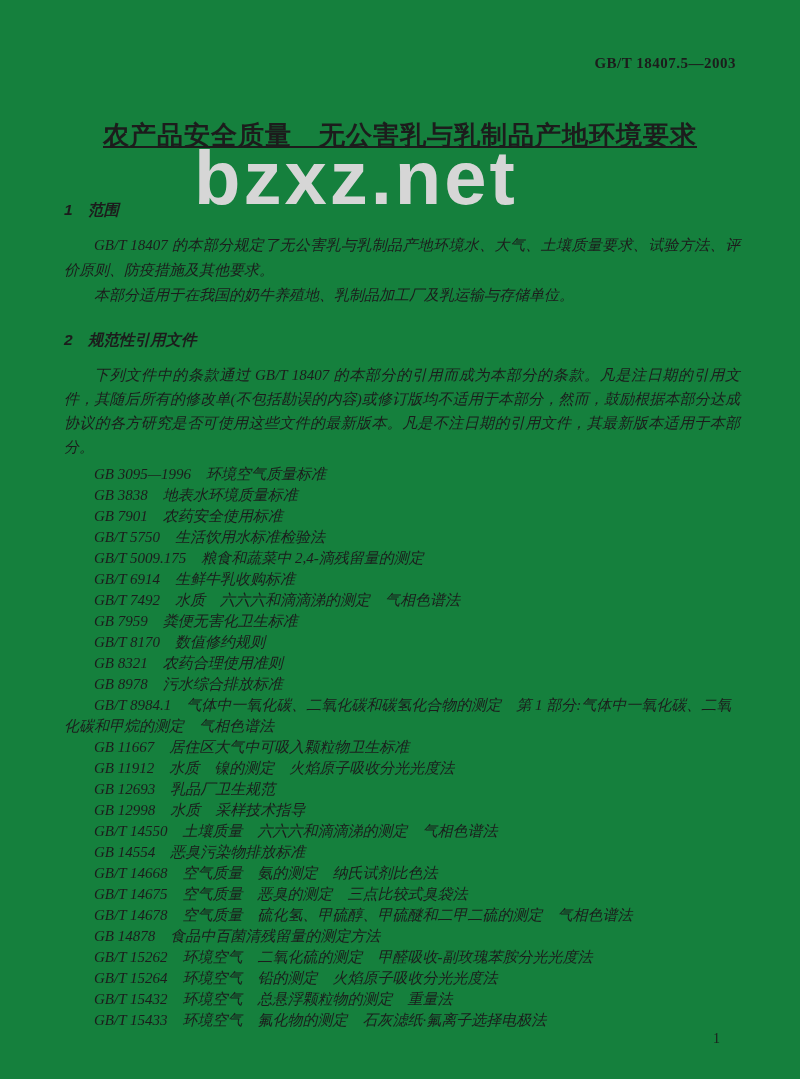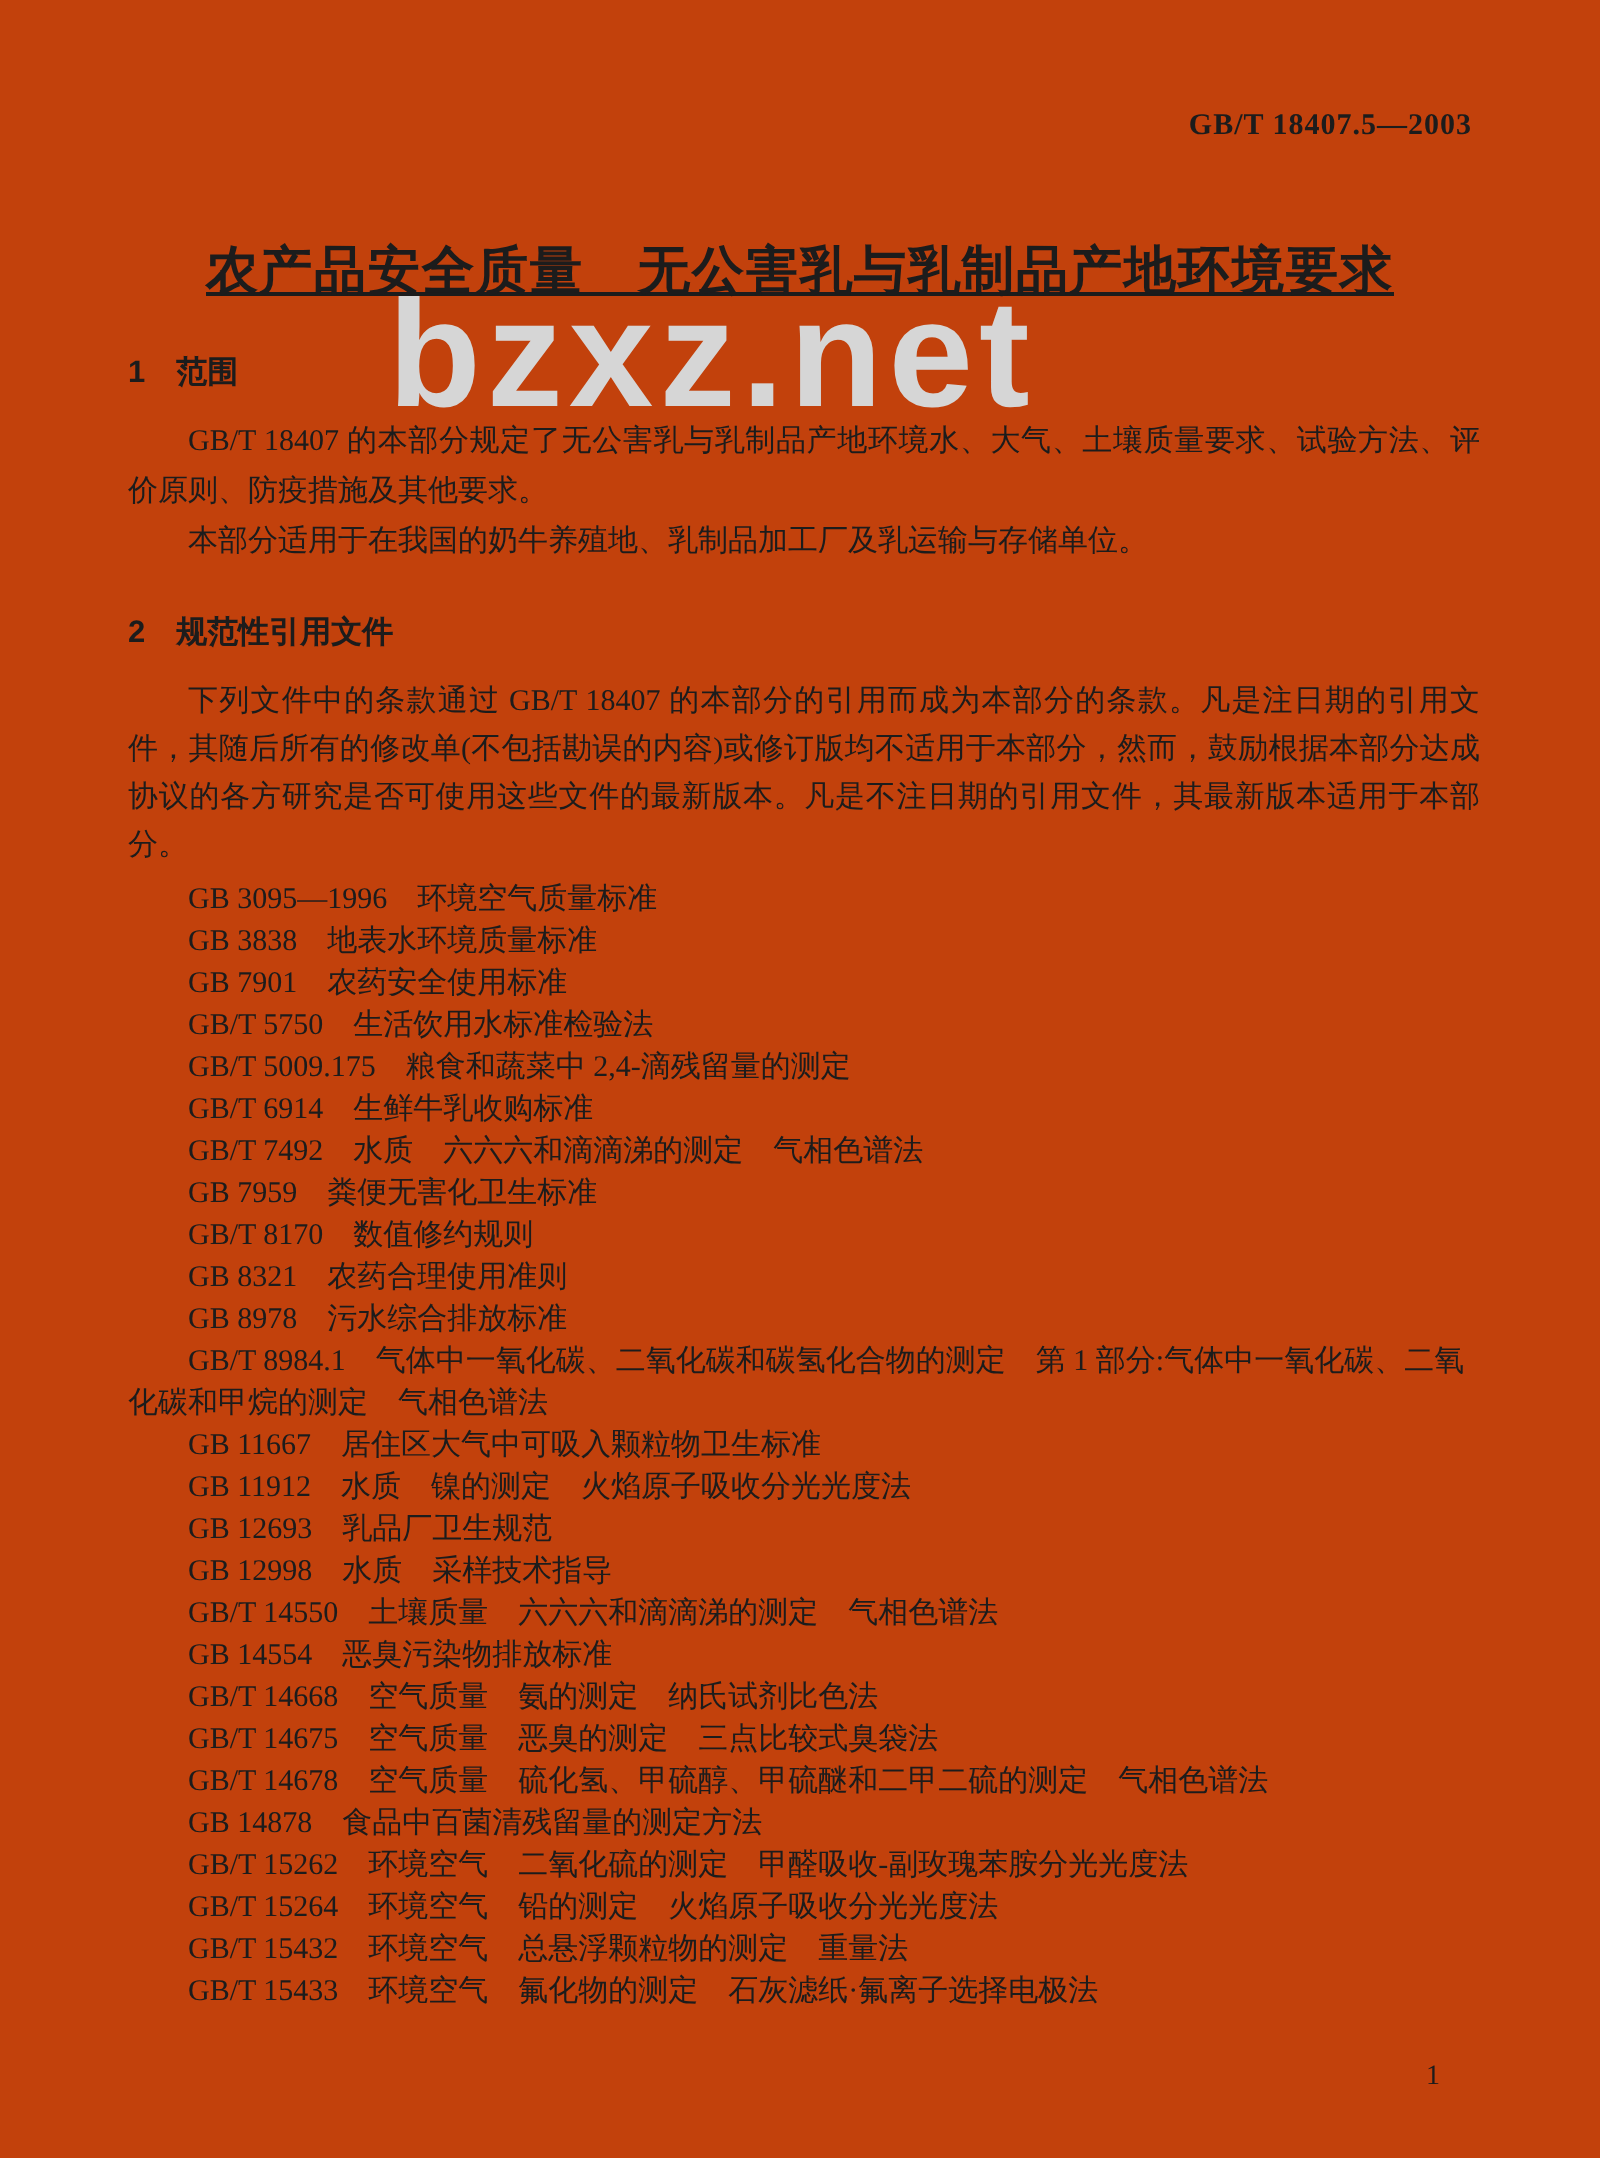--- a/index.html
+++ b/index.html
@@ -1,21 +1,21 @@
 <!DOCTYPE html>
 <html><head>
 <meta charset="utf-8">
 <style>
   html, body { margin: 0; padding: 0; background: #e8e8e8; }
   .page {
     position: relative;
     width: 800px;
     height: 1079px;
     margin: 0 auto;
-    background: #c2410c;
+    background: #15803d;
     color: #1c1c1c;
     overflow: hidden;
     font-family: "Liberation Serif", "DejaVu Serif", serif;
   }
   .doc-code {
     position: absolute;
     top: 55px;
     right: 64px;
     font-family: "Liberation Serif", serif;
     font-weight: bold;
@@ -43,25 +43,26 @@
     font-family: "Liberation Sans", "DejaVu Sans", sans-serif;
     font-weight: bold;
     font-size: 76px;
     letter-spacing: 3px;
     color: #d6d6d6;
     z-index: 1;
     user-select: none;
   }
   .content {
     position: absolute;
-    top: 176px;
+    top: 200px;
     left: 64px;
     width: 676px;
     z-index: 2;
     font-size: 15px;
+    font-style: italic;
   }
   .sec-heading {
     margin: 0 0 12px 0;
     font-family: "Liberation Sans", "DejaVu Sans", sans-serif;
     font-weight: bold;
     font-size: 15.5px;
   }
   .sec2-heading { margin-top: 22px; }
   .content p {
     margin: 0;

